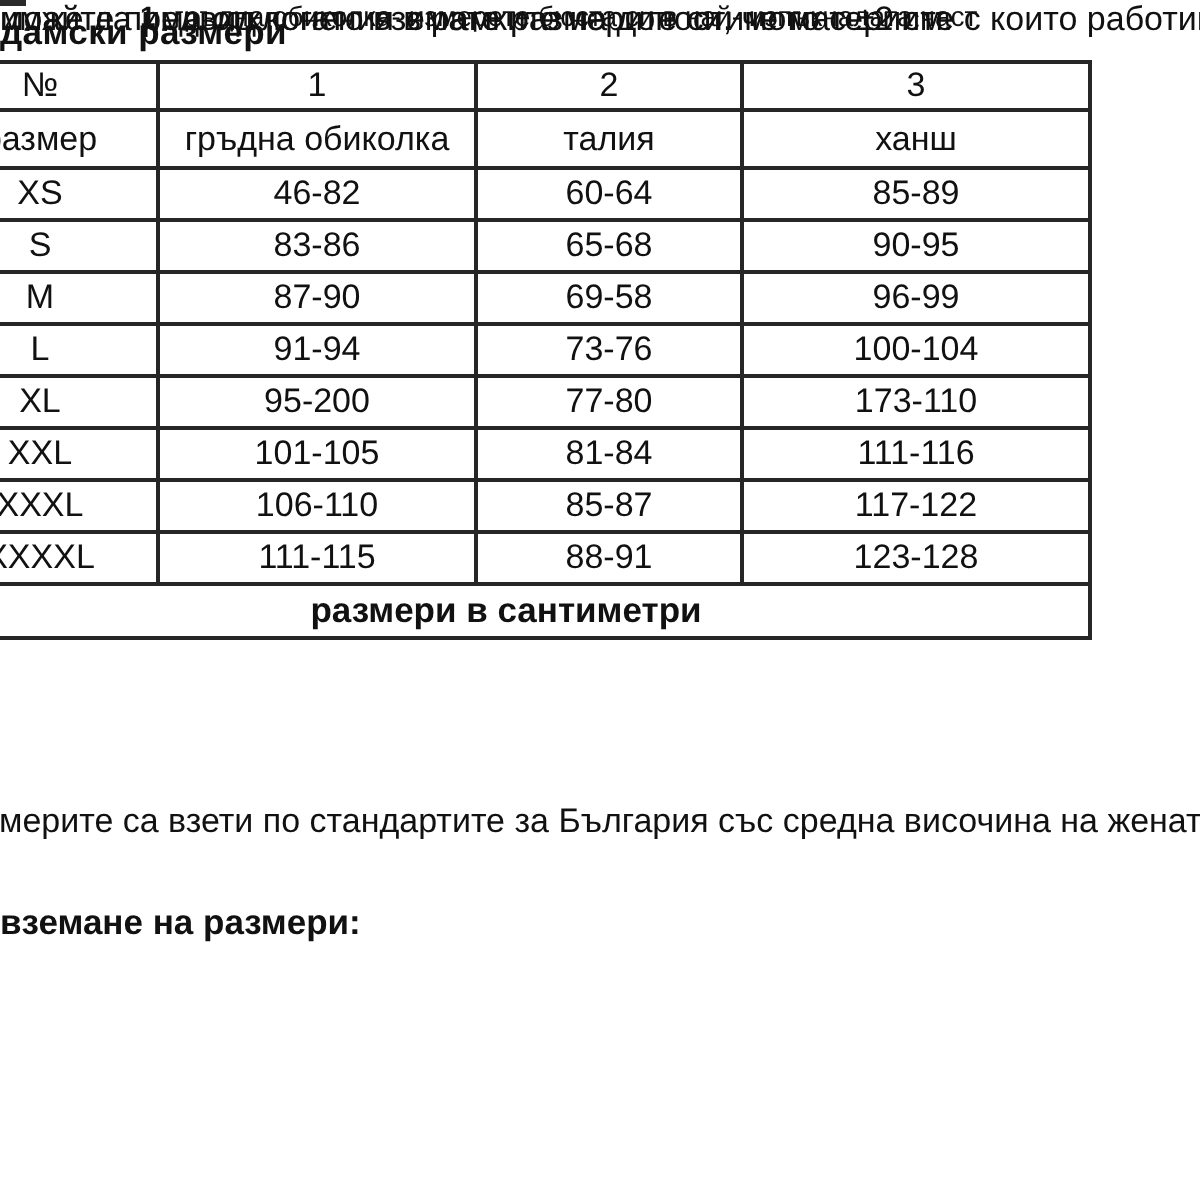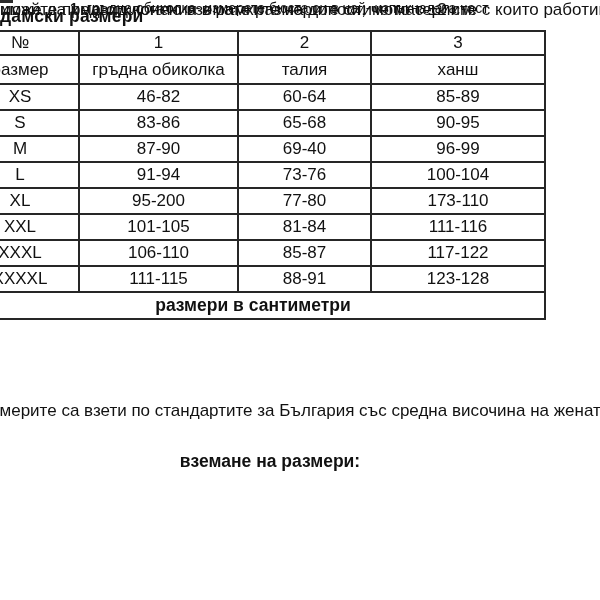--- a/index.html
+++ b/index.html
@@ -32,21 +32,21 @@
   tr.row-data td   { height:24px; }
   tr.row-footer td { height:25px; font-weight:bold; font-size:17.5px; }
   .note-line {
     position:absolute; white-space:nowrap; font-size:17px;
   }
   .note-line:nth-of-type(1){ top:353px; left:-41px; }
   .note-line:nth-of-type(2){ top:377px; left:-24px; }
   .note-line:nth-of-type(3){ top:401px; left:-27px; }
   .measure-heading {
     position:absolute; top:451px; left:0; width:540px;
-    text-align:center; font-weight:bold; font-size:17.5px;
+    font-weight:bold; font-size:17.5px;
   }
   .measure-item {
     position:absolute; left:70px; white-space:nowrap; font-size:14px;
   }
   .measure-item .num { font-weight:bold; margin-right:9px; }
   .measure-item:nth-of-type(1){ top:470px; }
   .measure-item:nth-of-type(2){ top:496px; }
   .measure-item:nth-of-type(3){ top:521px; }
 </style>
 </head>
@@ -86,21 +86,21 @@
       </tr>
       <tr class="row-data">
         <td>S</td>
         <td>83-86</td>
         <td>65-68</td>
         <td>90-95</td>
       </tr>
       <tr class="row-data">
         <td>M</td>
         <td>87-90</td>
-        <td>69-40</td>
+        <td>69-58</td>
         <td>96-99</td>
       </tr>
       <tr class="row-data">
         <td>L</td>
         <td>91-94</td>
         <td>73-76</td>
         <td>100-104</td>
       </tr>
       <tr class="row-data">
         <td>XL</td>

